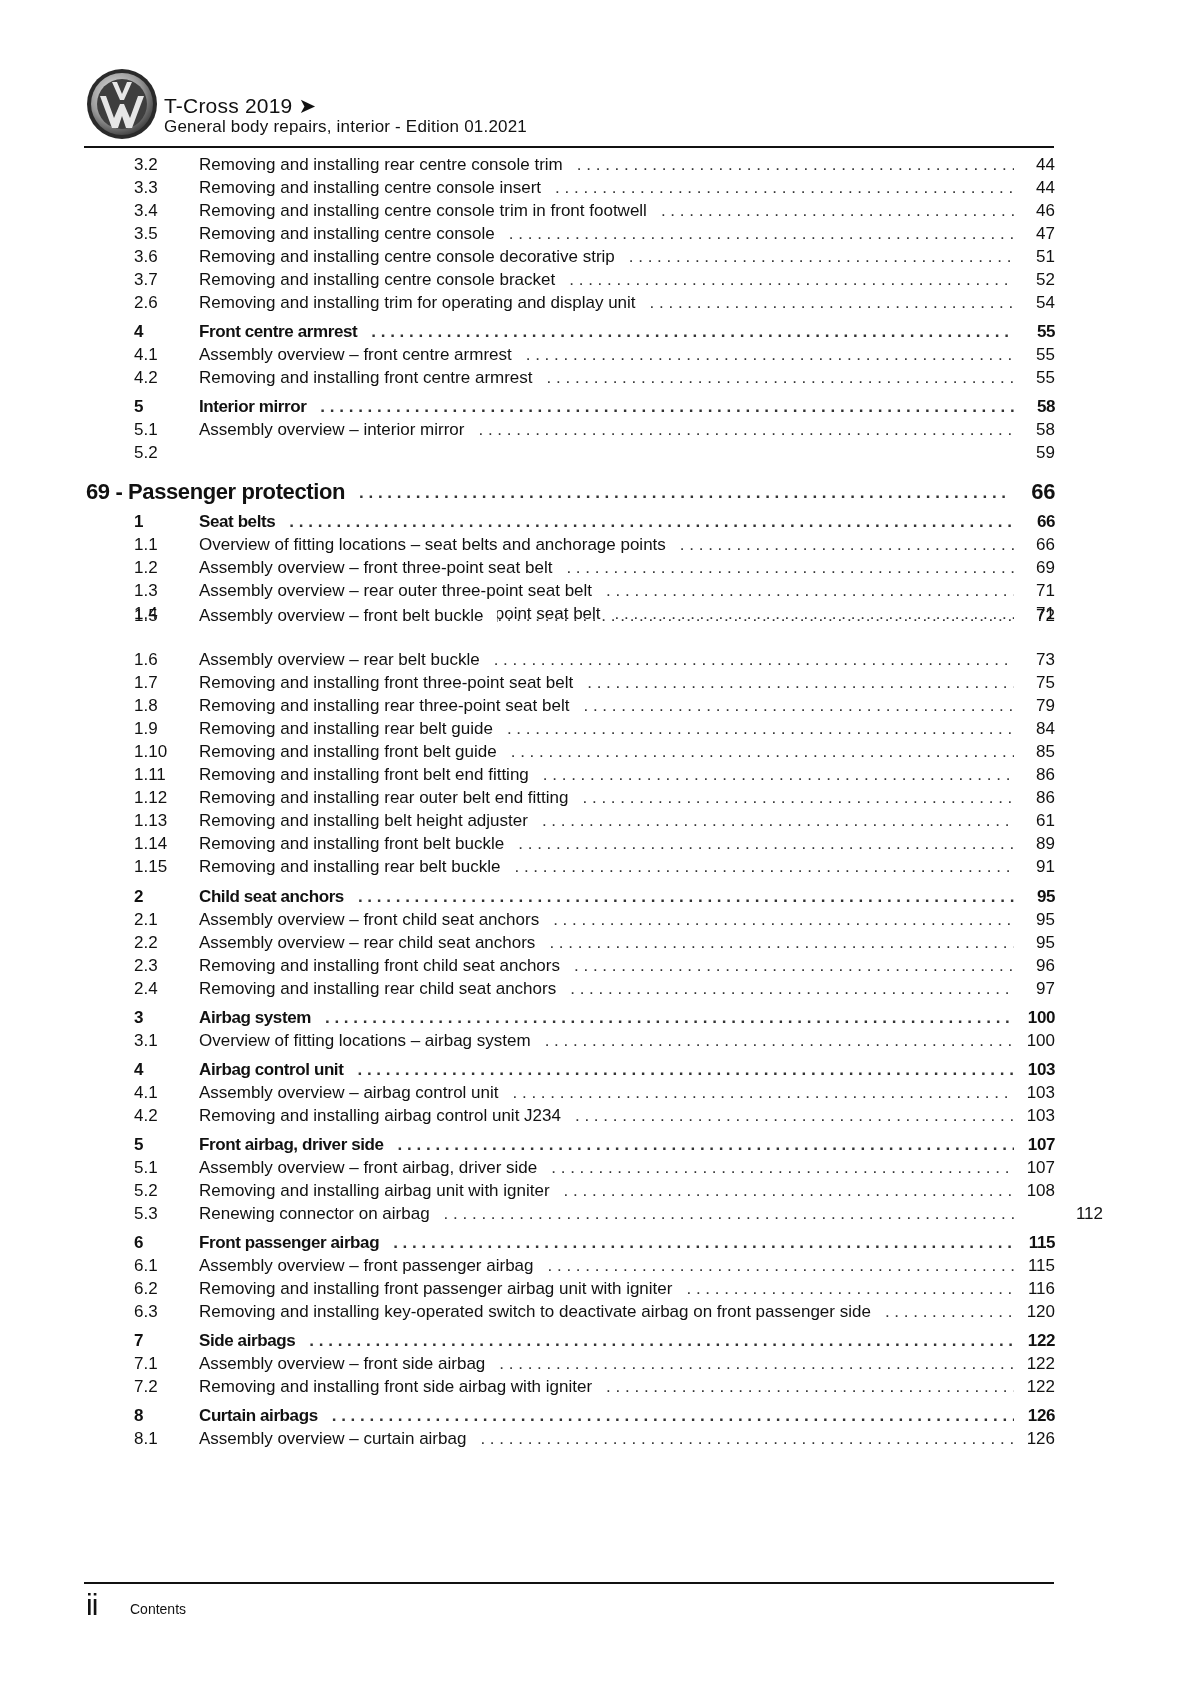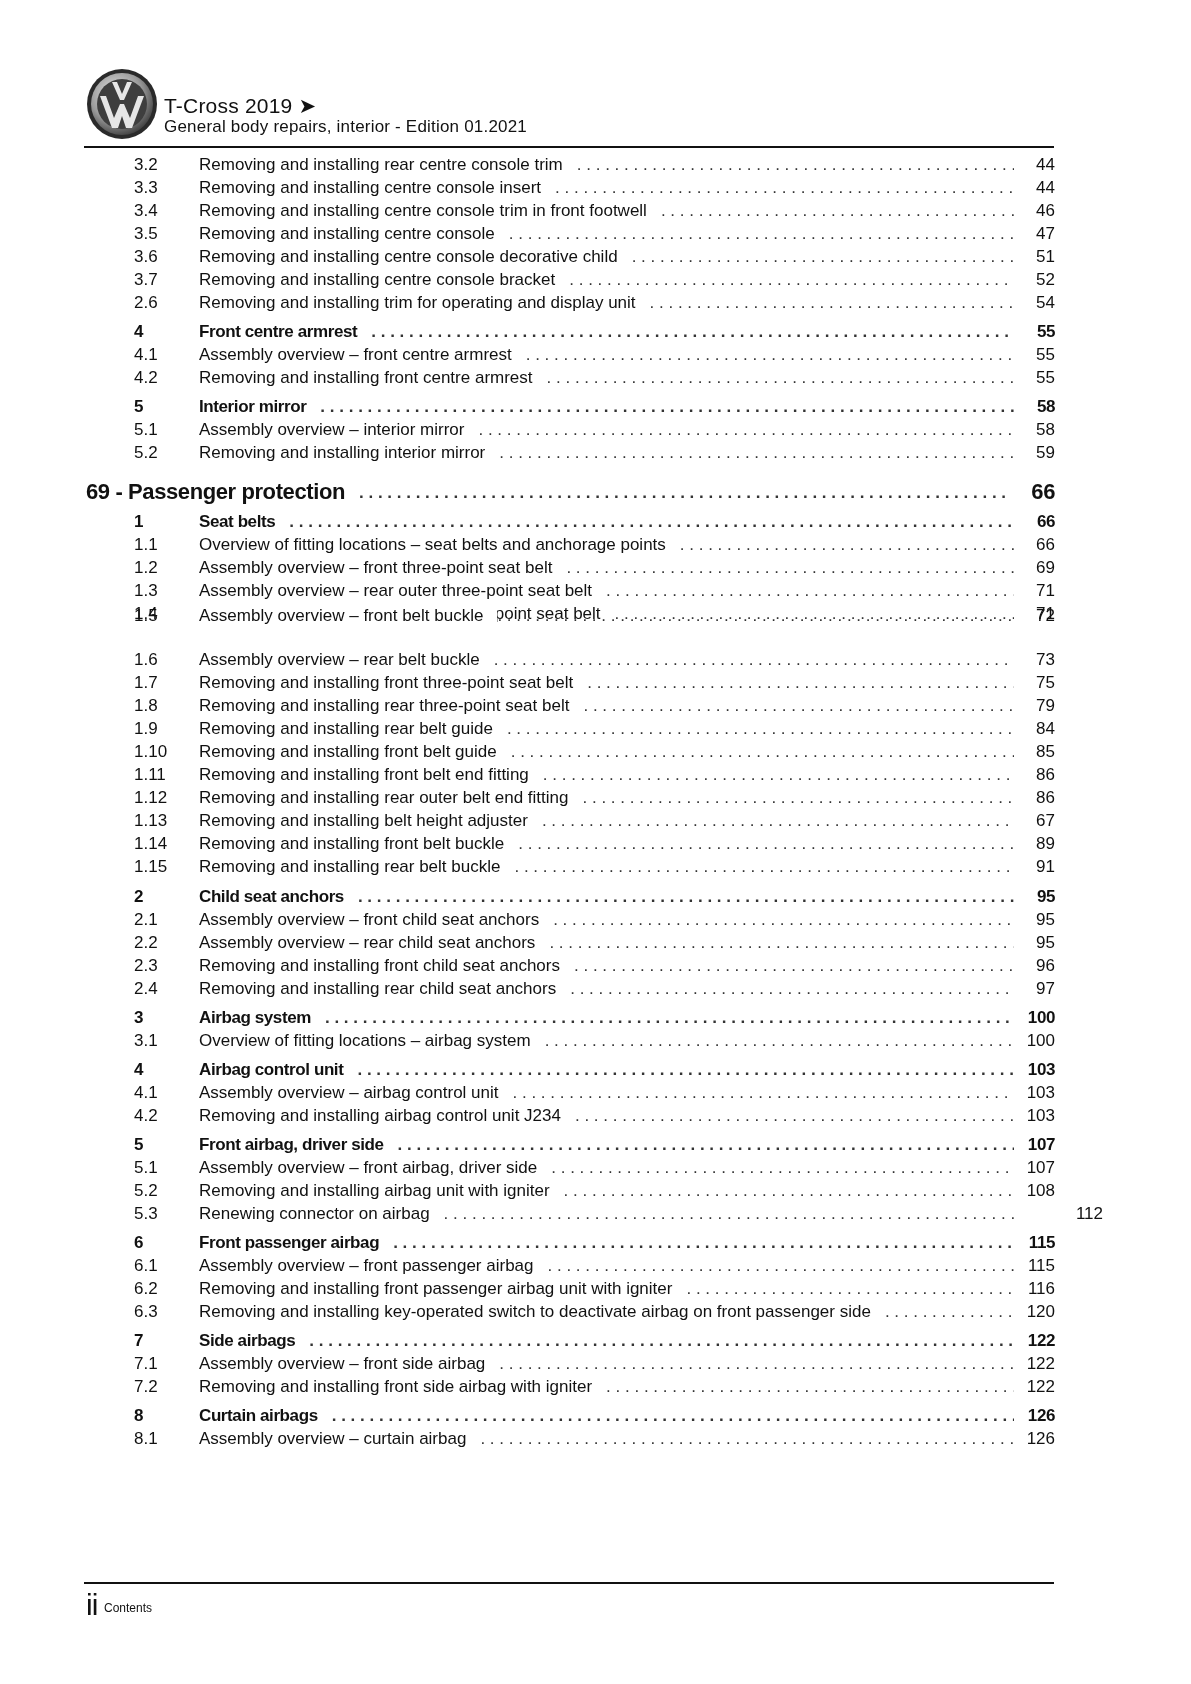--- a/index.html
+++ b/index.html
@@ -20,21 +20,21 @@
   .row .dots::before { content: ". . . . . . . . . . . . . . . . . . . . . . . . . . . . . . . . . . . . . . . . . . . . . . . . . . . . . . . . . . . . . . . . . . . . . . . . . . . . . . . . . . . . . . . . . . . . . . . . . . . . . . . . . . . . . . . . . ."; }
   .row .pg { position: absolute; right: 136px; top: 0; text-align: right; }
   .row.bold { font-weight: bold; letter-spacing: -0.4px; }
   .row.bold .dots::before { font-weight: bold; }
   .row.chapter { font-size: 22px; height: 28px; }
   .row.chapter .text-wrap { left: 86px; width: 920px; }
   .row.chapter .dots { font-size: 17px; padding-top: 4px; font-weight: bold; }
 
   .footer-rule { position: absolute; left: 84px; top: 1582px; width: 970px; height: 2px; background: #111; }
   .footer-page { position: absolute; left: 86px; top: 1588px; font-size: 30px; letter-spacing: -1px; }
-  .footer-label { position: absolute; left: 104px; top: 1601px; font-size: 12px; }
+  .footer-label { position: absolute; left: 130px; top: 1601px; font-size: 14px; }
 </style>
 </head>
 <body>
 
 <div class="header">
   <svg class="logo" viewBox="0 0 72 72">
     <defs>
       <radialGradient id="lg" cx="40%" cy="35%" r="70%">
         <stop offset="0%" stop-color="#e8e8e8"></stop>
         <stop offset="60%" stop-color="#9a9a9a"></stop>
@@ -81,21 +81,21 @@
       <span class="num">3.5</span>
       <div class="text-wrap">
         <span class="txt">Removing and installing centre console</span>
         <span class="dots"></span>
       </div>
       <span class="pg">47</span>
     </div>
     <div class="row" style="top: 247px;">
       <span class="num">3.6</span>
       <div class="text-wrap">
-        <span class="txt">Removing and installing centre console decorative child</span>
+        <span class="txt">Removing and installing centre console decorative strip</span>
         <span class="dots"></span>
       </div>
       <span class="pg">51</span>
     </div>
     <div class="row" style="top: 270px;">
       <span class="num">3.7</span>
       <div class="text-wrap">
         <span class="txt">Removing and installing centre console bracket</span>
         <span class="dots"></span>
       </div>
@@ -144,24 +144,20 @@
     <div class="row" style="top: 420px;">
       <span class="num">5.1</span>
       <div class="text-wrap">
         <span class="txt">Assembly overview – interior mirror</span>
         <span class="dots"></span>
       </div>
       <span class="pg">58</span>
     </div>
     <div class="row" style="top: 443px;">
       <span class="num">5.2</span>
-      <div class="text-wrap">
-        <span class="txt">Removing and installing interior mirror</span>
-        <span class="dots"></span>
-      </div>
       <span class="pg">59</span>
     </div>
     <div class="row chapter bold" style="top: 479px;">
       <div class="text-wrap">
         <span class="txt">69 - Passenger protection</span>
         <span class="dots"></span>
       </div>
       <span class="pg">66</span>
     </div>
     <div class="row bold" style="top: 512px;">
@@ -267,21 +263,21 @@
         <span class="dots"></span>
       </div>
       <span class="pg">86</span>
     </div>
     <div class="row" style="top: 811px;">
       <span class="num">1.13</span>
       <div class="text-wrap">
         <span class="txt">Removing and installing belt height adjuster</span>
         <span class="dots"></span>
       </div>
-      <span class="pg">67</span>
+      <span class="pg">61</span>
     </div>
     <div class="row" style="top: 834px;">
       <span class="num">1.14</span>
       <div class="text-wrap">
         <span class="txt">Removing and installing front belt buckle</span>
         <span class="dots"></span>
       </div>
       <span class="pg">89</span>
     </div>
     <div class="row" style="top: 857px;">

